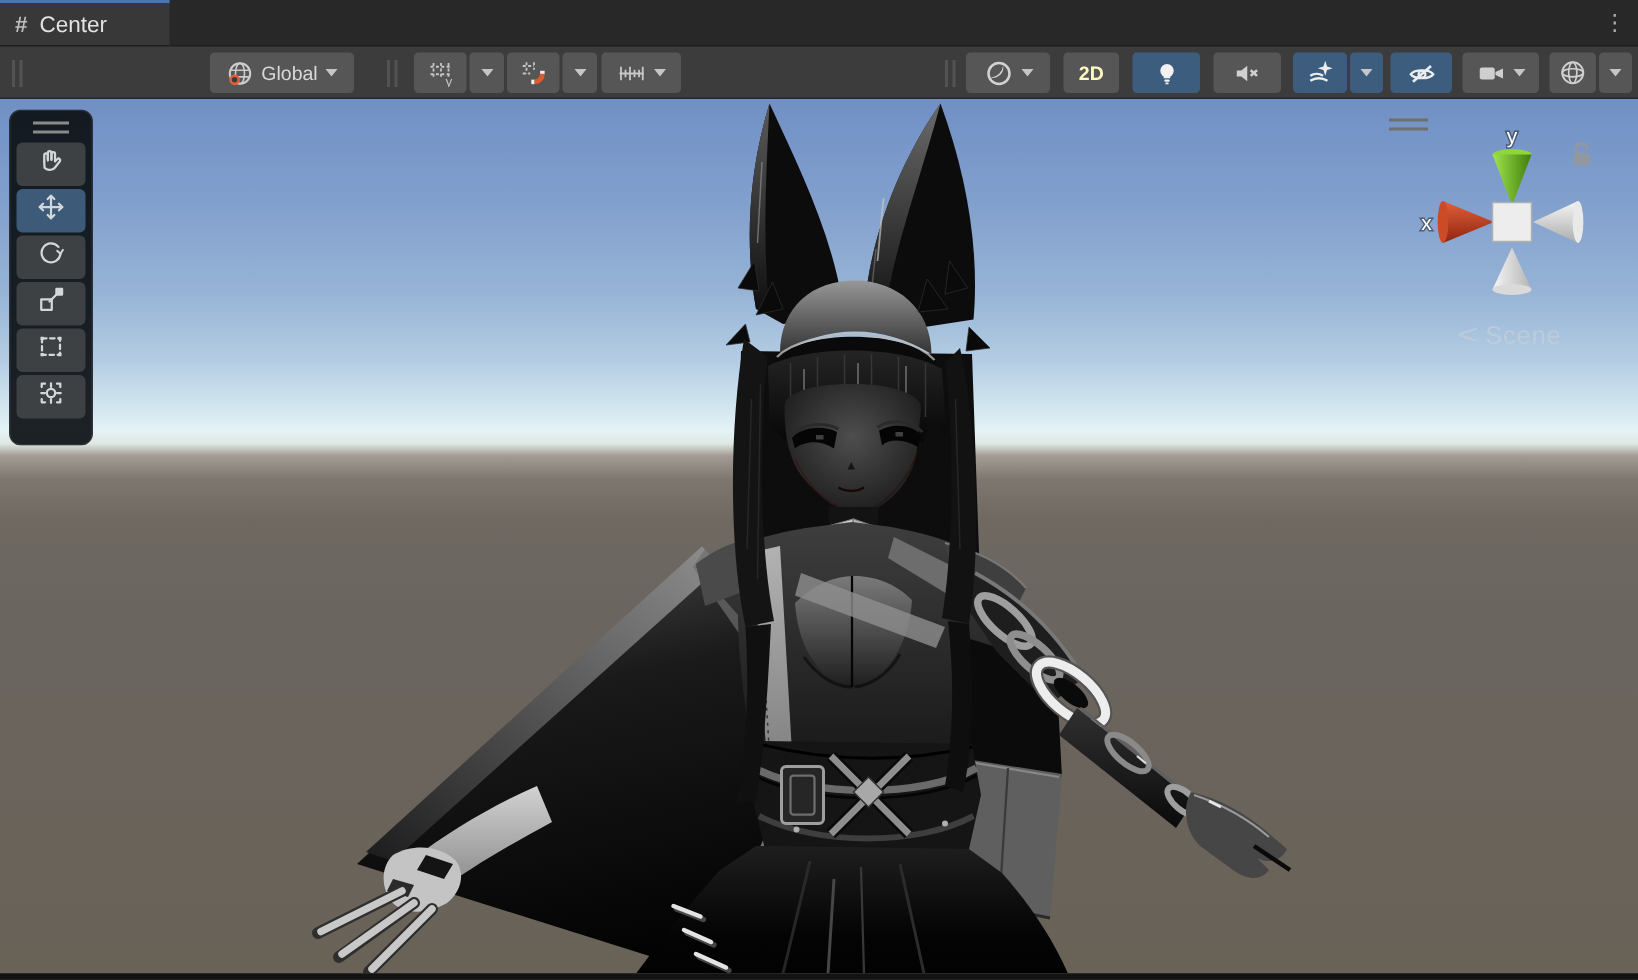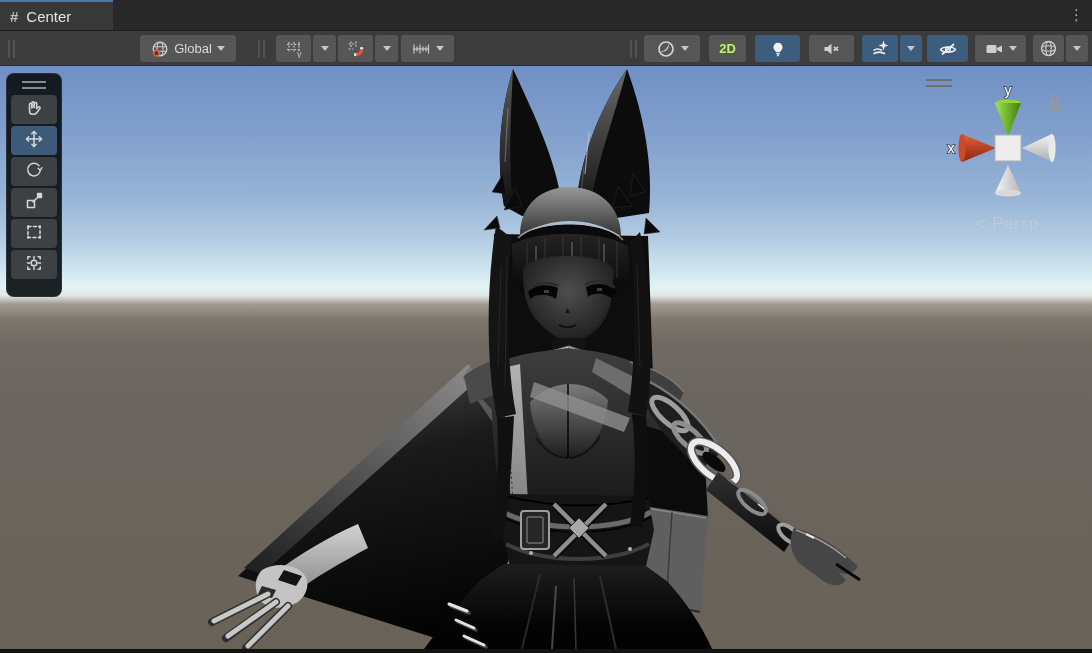--- a/index.html
+++ b/index.html
@@ -21,21 +21,21 @@
     border-top:1px solid #1F1F1F;border-bottom:1px solid #262626}
   .tbtn{position:absolute;top:4px;height:27px;background:#565656;border-radius:3px;
     display:flex;align-items:center;justify-content:center;gap:5px;color:#D8D8D8;
     font-size:13px;cursor:pointer}
   .tbtn.active{background:#3D5D7E}
   .tbtn svg{display:block}
   .dd{width:0;height:0;border-left:4.5px solid transparent;border-right:4.5px solid transparent;
     border-top:5.5px solid #C6C6C6}
   .grip{position:absolute;top:9px;width:7px;height:18px;
     border-left:2px solid #525252;border-right:2px solid #525252}
-  .lbl2d{font-size:13px;font-weight:bold;color:#bef264}
+  .lbl2d{font-size:13px;font-weight:bold;color:#fef9c3}
 
   
   .viewport{position:absolute;left:0;top:66px;width:1092px;height:583px;overflow:hidden;
     background:linear-gradient(180deg,
       #7090C5 0%, #82A0CD 12%, #96B3D6 22%, #B4CDE3 30%,
       #D3E7F0 35.5%, #E5F3F6 38%, #DFE8E2 39.4%,
       #A39C94 40.8%, #7E7770 43.5%, #6F6962 48%, #6B6560 58%, #696257 100%)}
   .model-svg{position:absolute;left:0;top:0}
 
   
@@ -585,18 +585,18 @@
       <rect x="57" y="57" width="26" height="26" fill="#EDEDED" stroke="#B0B0B0" stroke-width="1"></rect>
     </svg>
 
     <svg class="lock" viewBox="0 0 17 19">
       <path d="M5 9 V6 a3.4 3.4 0 0 1 6.8 0 V7" fill="none" stroke="#9198A0" stroke-width="2"></path>
       <rect x="3" y="9" width="11" height="8.5" rx="1.5" fill="#9198A0"></rect>
     </svg>
 
     <div class="persp">
       <span class="chev">&lt;</span>
-      <span class="plabel">Persp</span>
+      <span class="plabel">Scene</span>
     </div>
   </div>
 
   <div class="bottom-strip"></div>
 </div>
 
 </body></html>

